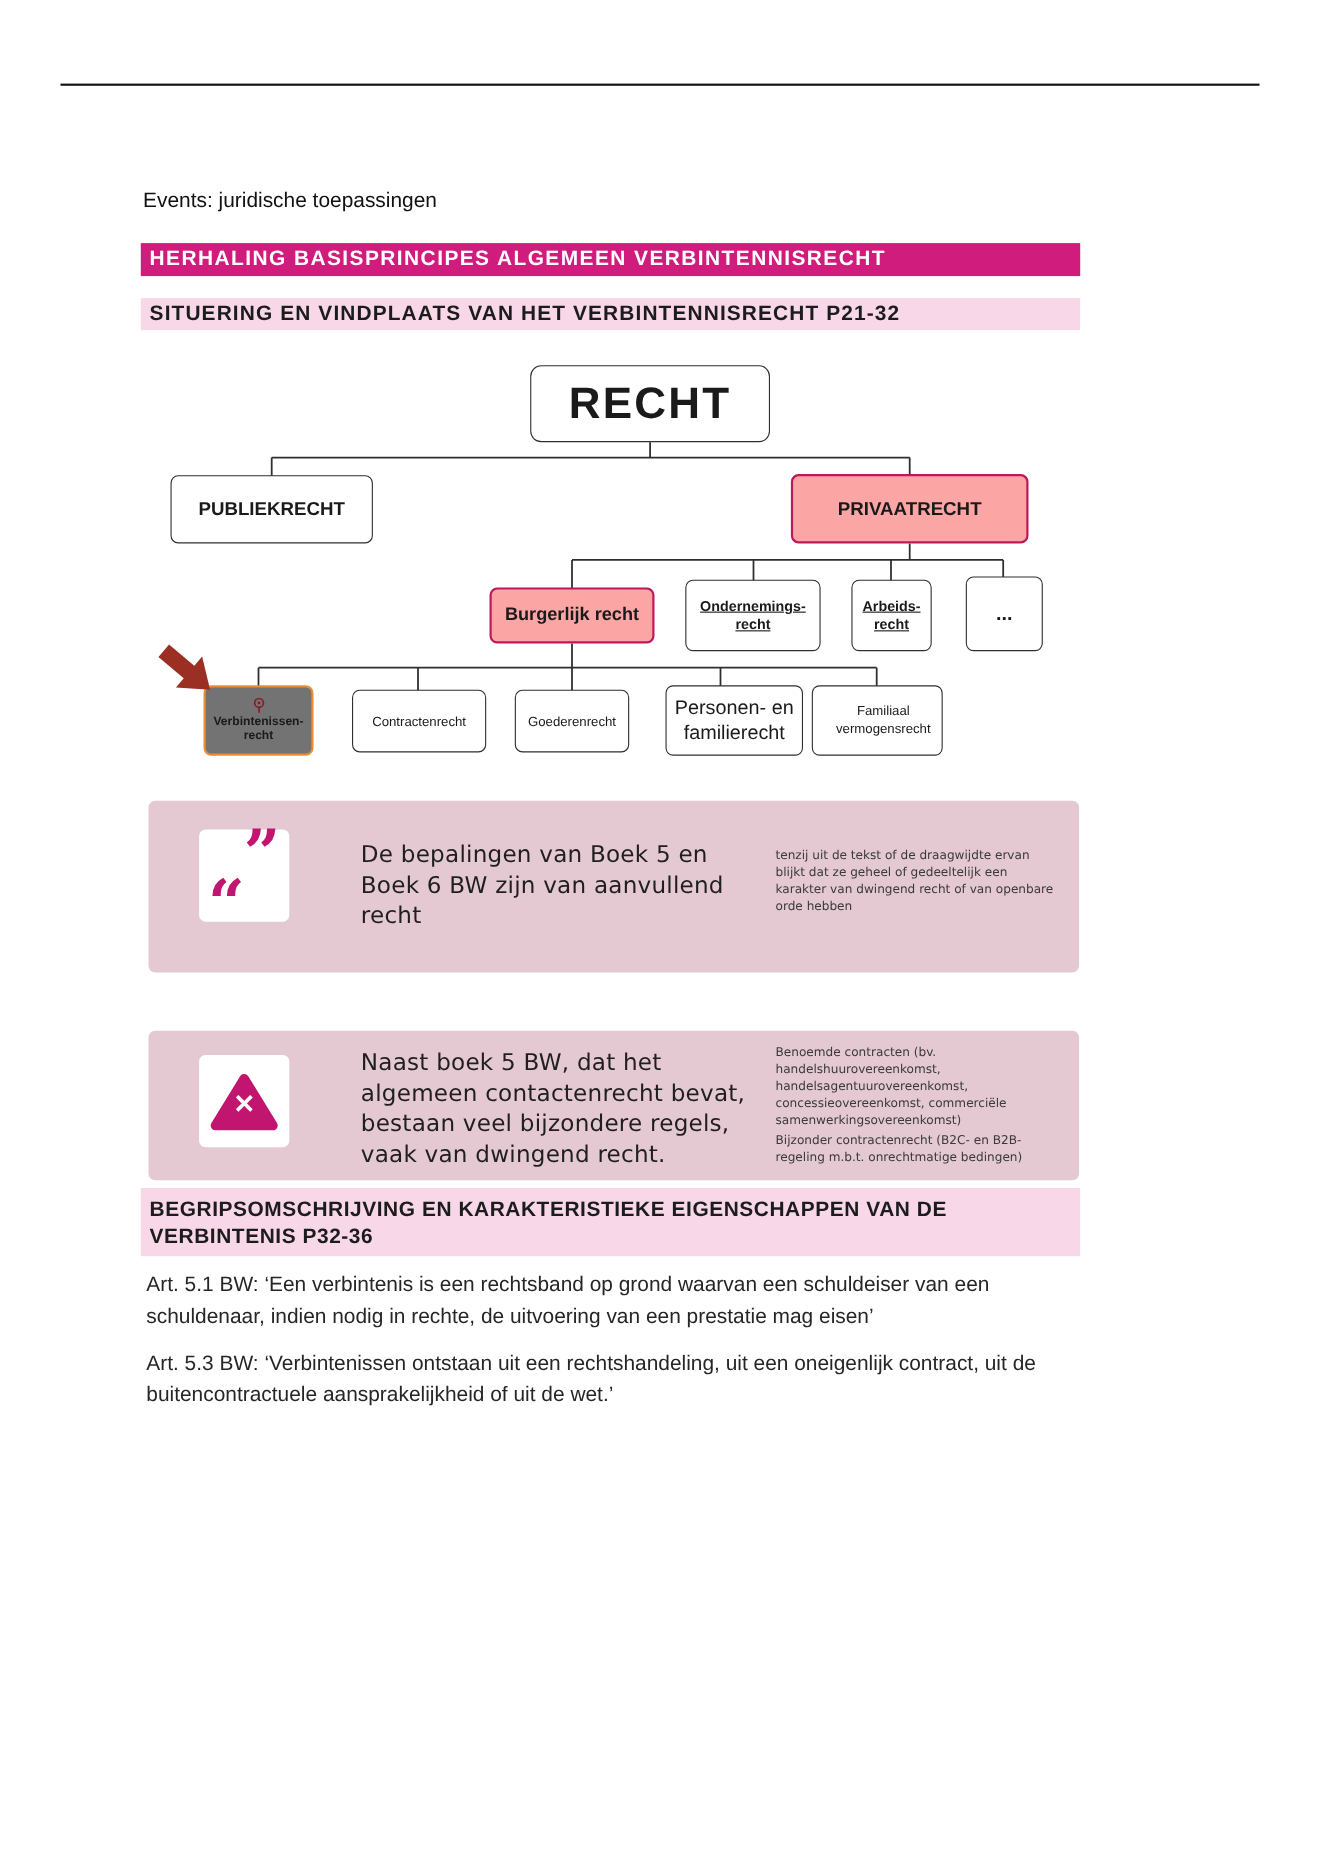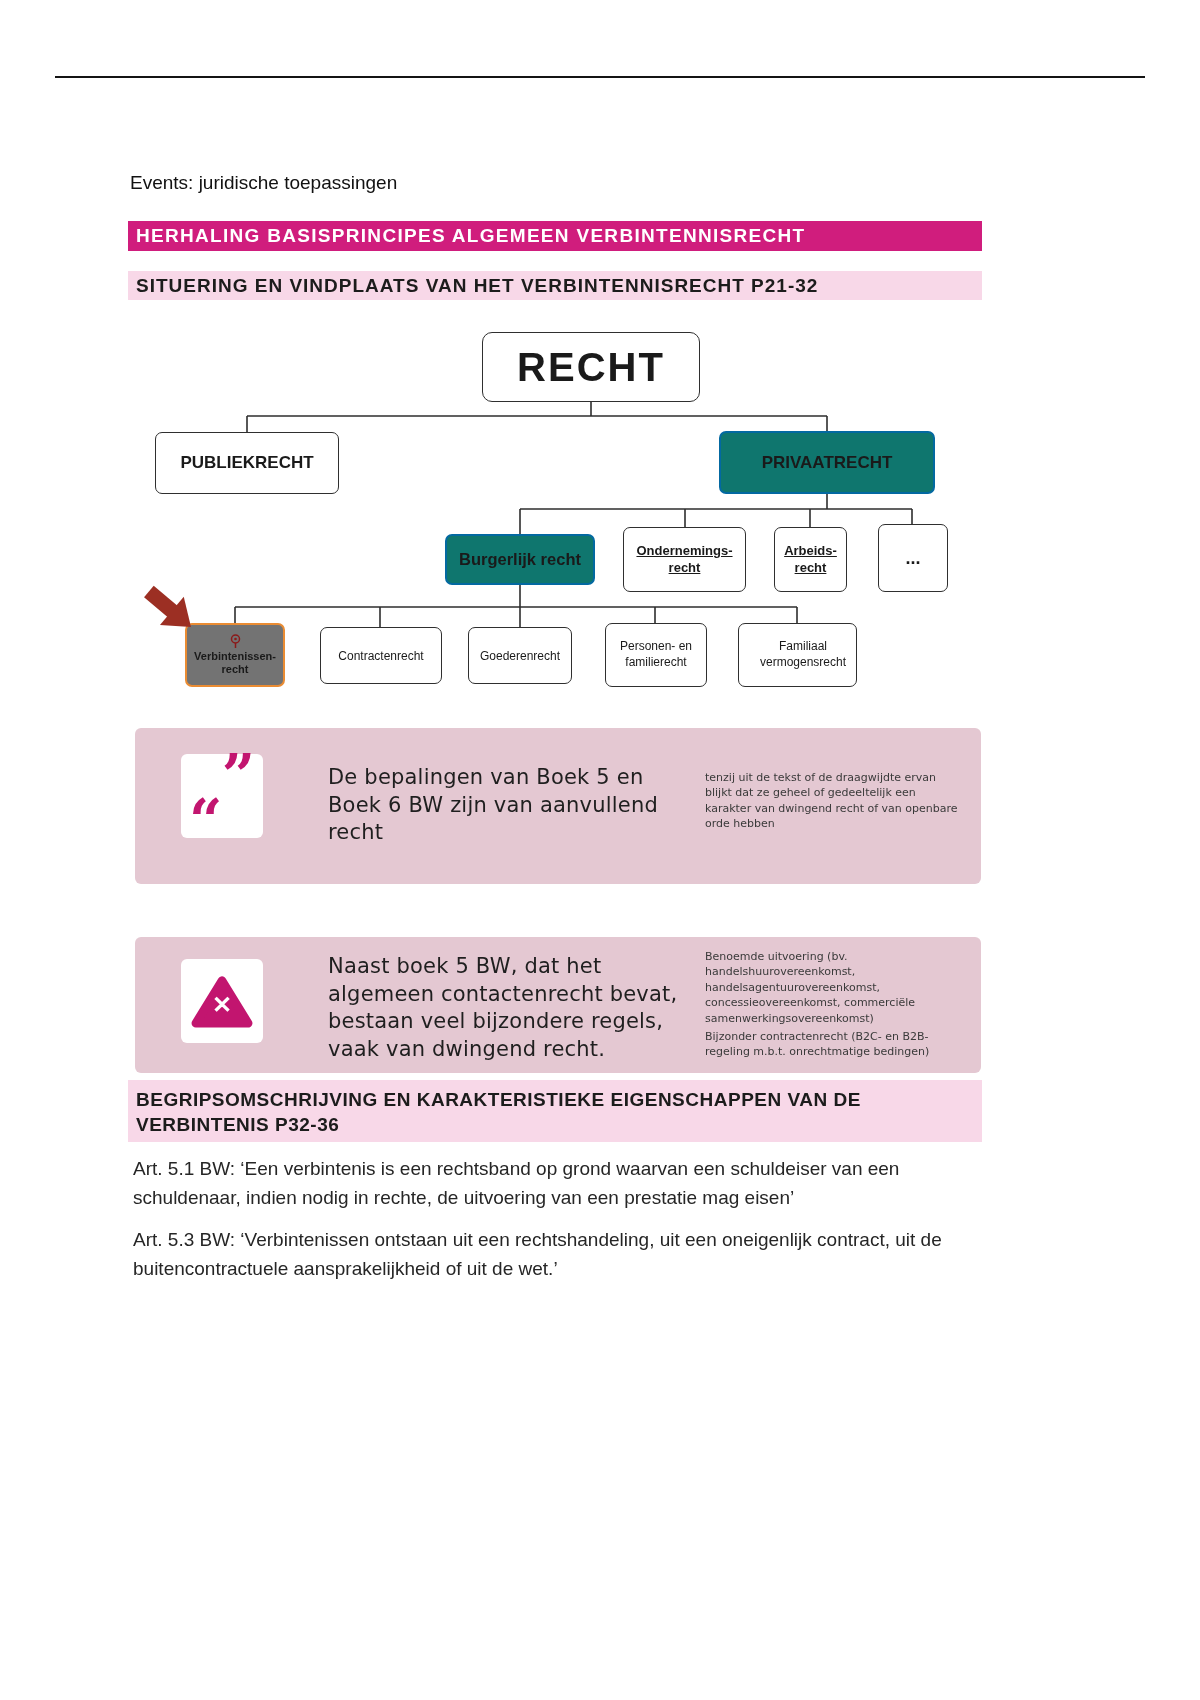--- a/index.html
+++ b/index.html
@@ -17,37 +17,37 @@
   .banner-pink{background:#f8d8e8;color:#1c1c1c;font-size:19px;letter-spacing:1px;}
   .banner-s1{top:239px;height:29px;line-height:29px;padding:0 0 0 8px;}
   .banner-s2{top:1048px;height:62px;padding:7px 34px 7px 8px;line-height:1.32;letter-spacing:.5px;font-size:19px;}
 
   .connectors{position:absolute;left:0;top:0;pointer-events:none;}
   .connectors path{stroke:#2e2e2e;stroke-width:1.6;fill:none;}
 
   .nbox{position:absolute;background:#fff;border:1.6px solid #2f2f2f;border-radius:7px;
         display:flex;align-items:center;justify-content:center;text-align:center;
         box-sizing:border-box;padding:2px;}
-  .orange{background:#0f766e;border:2px solid #0369a1;}
+  .orange{background:#fca5a5;border:2px solid #be185d;}
   .orange-light{background:#737373;border:2px solid #ea8c33;}
   .u{text-decoration:underline;}
 
   #box-recht{left:482px;top:300px;width:218px;height:70px;font-size:40px;font-weight:bold;
              letter-spacing:2px;border-radius:10px;border-width:1.8px;}
   #box-publiekrecht{left:155px;top:400px;width:184px;height:62px;font-size:17px;font-weight:bold;}
   #box-privaatrecht{left:719px;top:399px;width:216px;height:63px;font-size:17px;font-weight:bold;}
   #box-burgerlijk{left:445px;top:502px;width:150px;height:51px;font-size:16.5px;font-weight:bold;}
   #box-ondernemings{left:623px;top:495px;width:123px;height:65px;font-size:13px;font-weight:600;line-height:1.3;}
   #box-arbeids{left:774px;top:495px;width:73px;height:65px;font-size:13px;font-weight:600;line-height:1.3;}
   #box-dots{left:878px;top:492px;width:70px;height:68px;font-size:18px;font-weight:bold;}
   #box-verbintenissen{left:185px;top:591px;width:100px;height:64px;font-size:11px;font-weight:bold;
                       line-height:1.15;flex-direction:column;gap:1px;}
   #box-contracten{left:320px;top:595px;width:122px;height:57px;font-size:12px;}
   #box-goederen{left:468px;top:595px;width:104px;height:57px;font-size:12px;}
-  #box-personen{left:605px;top:591px;width:102px;height:64px;font-size:12px;line-height:1.3;}
+  #box-personen{left:605px;top:591px;width:125px;height:64px;font-size:18px;line-height:1.3;}
   #box-familiaal{left:738px;top:591px;width:119px;height:64px;font-size:12px;line-height:1.3;padding-left:13px;}
 
   .red-arrow{position:absolute;left:138px;top:548px;}
   .red-arrow .shape{fill:#9c2f23;}
 
   .callout{position:absolute;left:135px;width:846px;background:#e4c8d2;border-radius:6px;}
   #callout1{top:696px;height:156px;}
   #callout2{top:905px;height:136px;}
 
   .icon-box{position:absolute;left:46px;width:82px;height:84px;background:#ffffff;border-radius:6px;}
@@ -163,21 +163,21 @@
   </div>
 
   <div class="callout" id="callout2">
     <div class="icon-box">
       <svg width="66" height="58" viewBox="0 0 68 60">
         <path d="M34 9 L61 53 L7 53 Z" fill="#c2156f" stroke="#c2156f" stroke-width="9" stroke-linejoin="round"></path>
       </svg>
       <span class="xmark">✕</span>
     </div>
     <div class="callout-text">Naast boek 5 BW, dat het algemeen contactenrecht bevat, bestaan veel bijzondere regels, vaak van dwingend recht.</div>
-    <div class="callout-note note-1">Benoemde uitvoering (bv. handelshuurovereenkomst, handelsagentuurovereenkomst, concessieovereenkomst, commerciële samenwerkingsovereenkomst)</div>
+    <div class="callout-note note-1">Benoemde contracten (bv. handelshuurovereenkomst, handelsagentuurovereenkomst, concessieovereenkomst, commerciële samenwerkingsovereenkomst)</div>
     <div class="callout-note note-2">Bijzonder contractenrecht (B2C- en B2B-regeling m.b.t. onrechtmatige bedingen)</div>
   </div>
 
   <div class="banner banner-pink banner-s2">BEGRIPSOMSCHRIJVING EN KARAKTERISTIEKE EIGENSCHAPPEN VAN DE VERBINTENIS P32-36</div>
 
   <div class="law-p" id="law-p1">Art. 5.1 BW: ‘Een verbintenis is een rechtsband op grond waarvan een schuldeiser van een schuldenaar, indien nodig in rechte, de uitvoering van een prestatie mag eisen’</div>
   <div class="law-p" id="law-p2">Art. 5.3 BW: ‘Verbintenissen ontstaan uit een rechtshandeling, uit een oneigenlijk contract, uit de buitencontractuele aansprakelijkheid of uit de wet.’</div>
 
   <div class="bottom-bar"></div>
 

